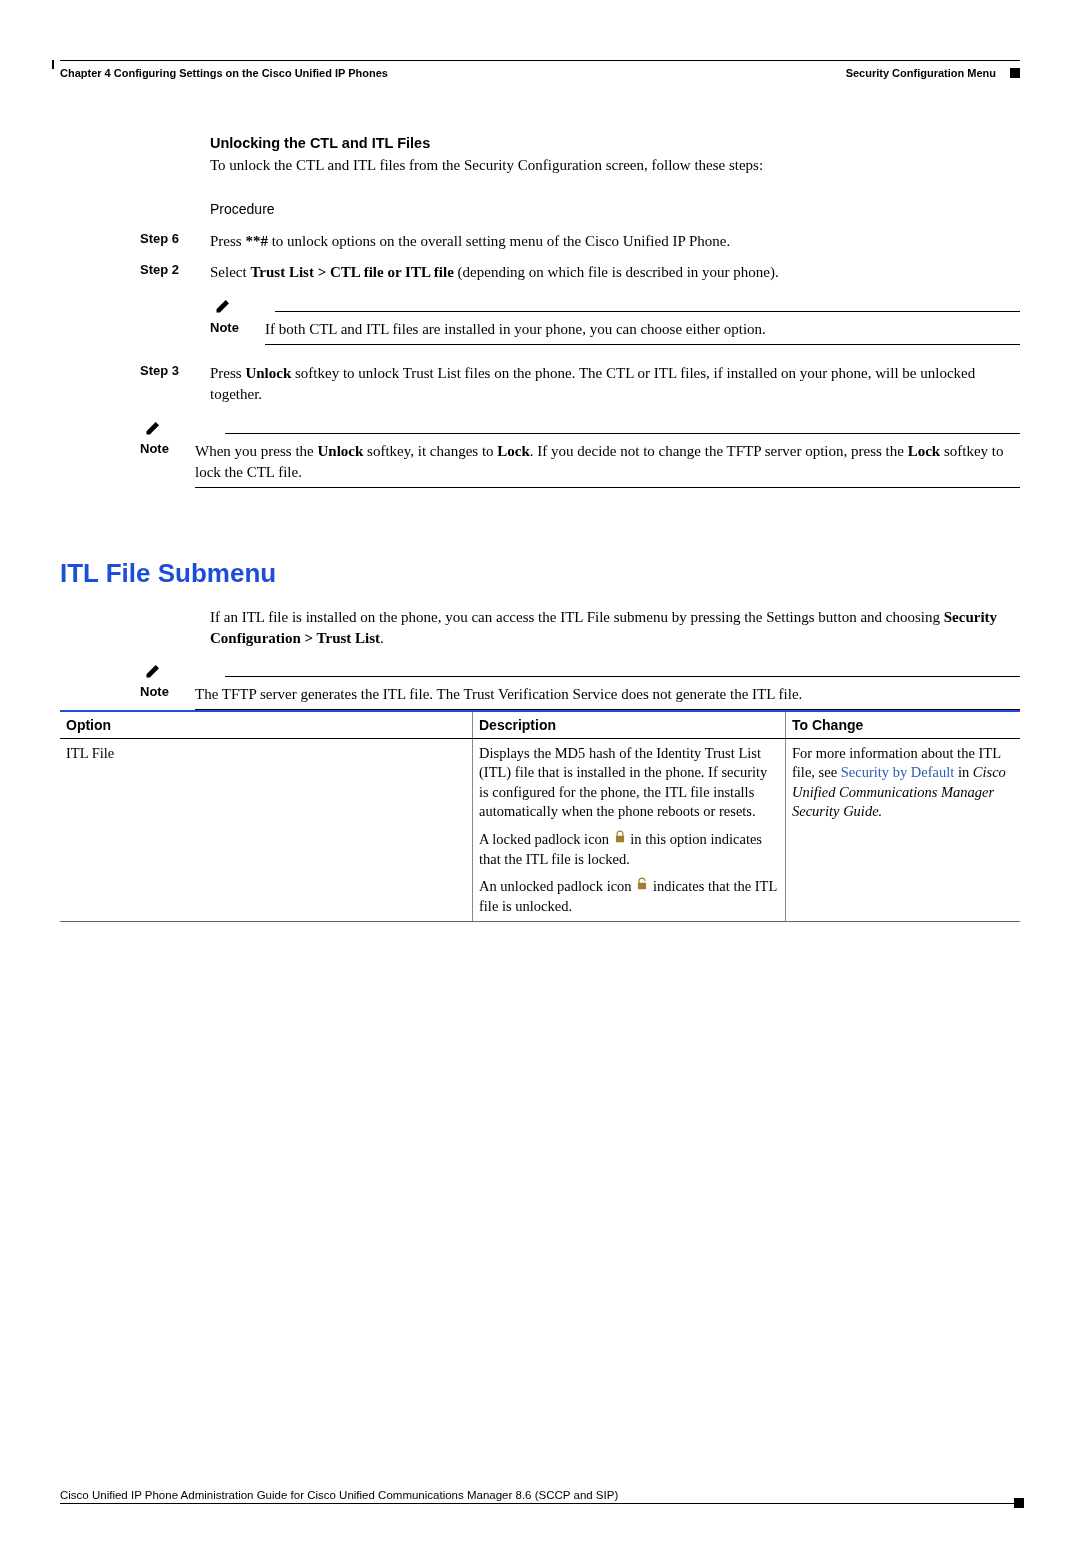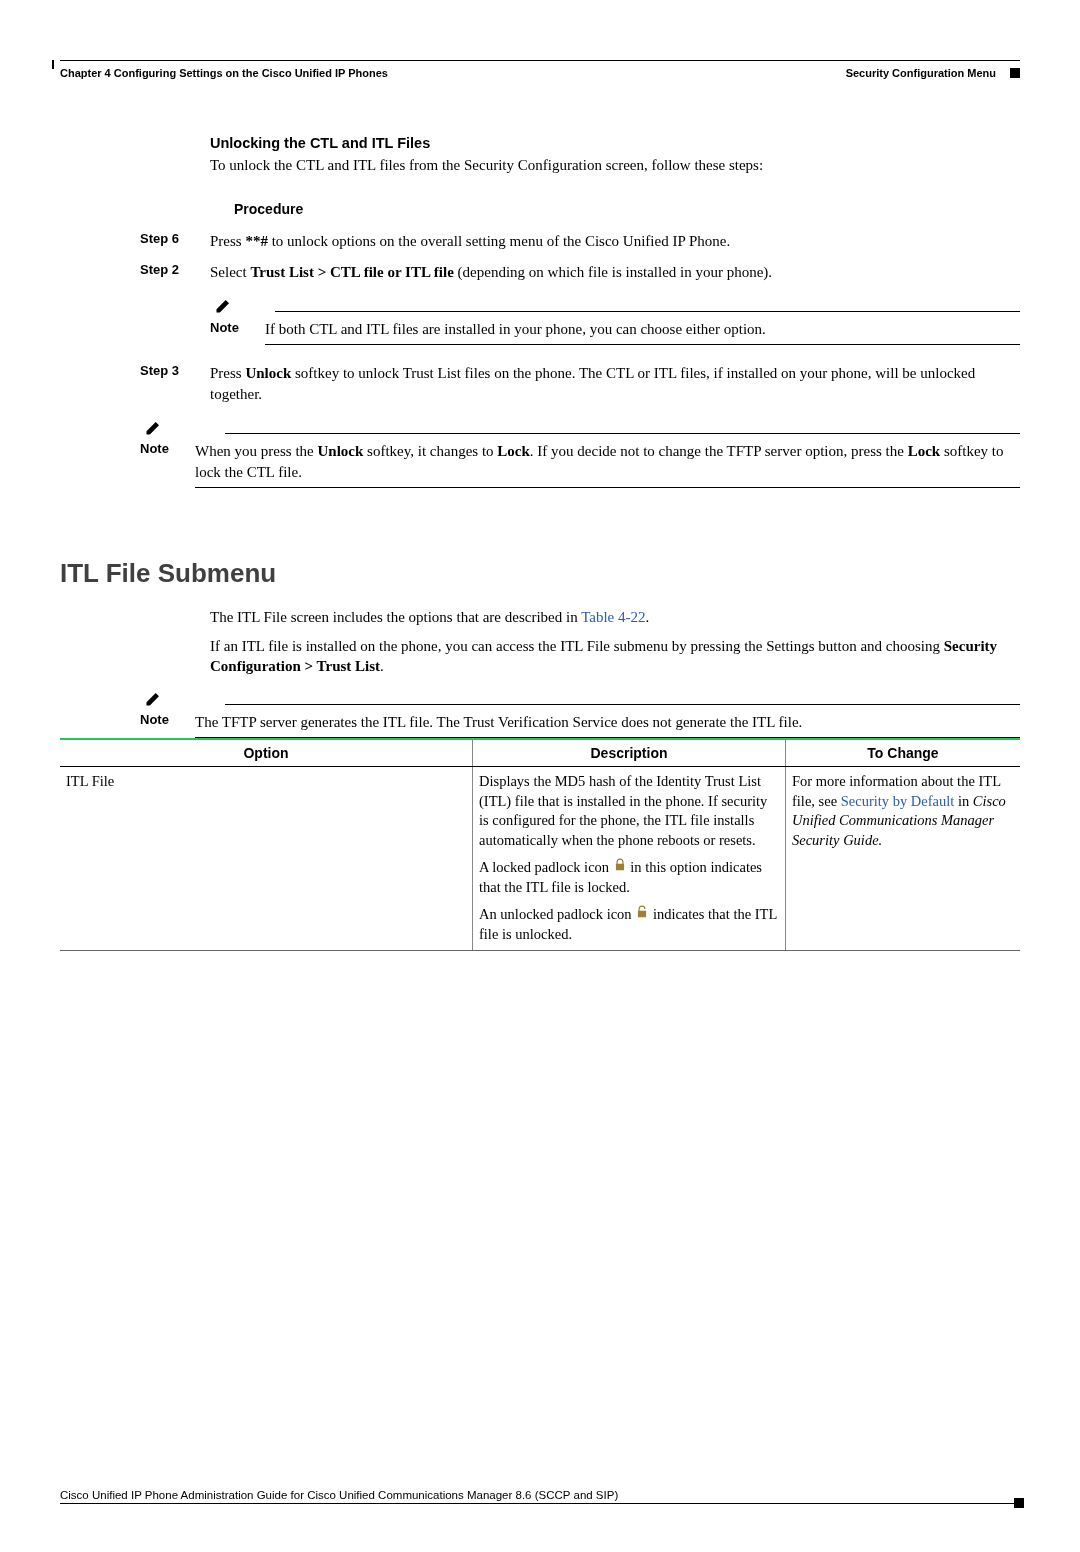--- a/index.html
+++ b/index.html
@@ -60,24 +60,23 @@
     margin-top: 50px;
     margin-bottom: 4px;
   }
   .para {
     font-size: 15px;
     line-height: 1.35;
   }
   .proc-label {
     font-family: Arial, Helvetica, sans-serif;
     font-size: 14px;
-    font-weight: bold;
+    font-weight: normal;
     margin-top: 26px;
     margin-bottom: 14px;
-    margin-left: 24px;
   }
   .step-row {
     display: flex;
     margin-left: -70px;
     margin-bottom: 10px;
   }
   .step-label {
     font-family: Arial, Helvetica, sans-serif;
     font-size: 13px;
     font-weight: bold;
@@ -134,21 +133,21 @@
     margin-top: 4px;
   }
   .note-block.outdented {
     margin-left: -70px;
   }
   .note-block.outdented .note-rule{ margin-left:55px; }
   .h1 {
     font-family: Arial, Helvetica, sans-serif;
     font-size: 26px;
     font-weight: bold;
-    color: #404040;
+    color: #1d4ed8;
     margin-top: 70px;
     margin-bottom: 18px;
   }
   .ref-link {
     color: #2a5db0;
     text-decoration: none;
   }
   .table-caption {
     font-family: Arial, Helvetica, sans-serif;
     font-size: 12.5px;
@@ -163,22 +162,22 @@
   }
   table.data {
     width: 100%;
     border-collapse: collapse;
     font-size: 14.5px;
   }
   table.data thead th {
     font-family: Arial, Helvetica, sans-serif;
     font-size: 14px;
     font-weight: bold;
-    text-align: center;
-    border-top: 2px solid #22c55e;
+    text-align: left;
+    border-top: 2px solid #1d4ed8;
     border-bottom: 1.5px solid #000;
     padding: 5px 6px;
   }
   table.data td {
     vertical-align: top;
     border-bottom: 1px solid #666;
     padding: 5px 6px;
     line-height: 1.35;
   }
   table.data .col-opt { width: 400px; border-right:1px solid #888; }
@@ -253,21 +252,21 @@
     <div class="step-row">
       <div class="step-label">Step 6</div>
       <div class="step-body">
         <span>Press </span><span class="bold">**#</span><span> to unlock options on the overall setting menu of the Cisco Unified IP Phone.</span>
       </div>
     </div>
 
     <div class="step-row">
       <div class="step-label">Step 2</div>
       <div class="step-body">
-        <span>Select </span><span class="bold">Trust List &gt; CTL file or ITL file</span><span> (depending on which file is installed in your phone).</span>
+        <span>Select </span><span class="bold">Trust List &gt; CTL file or ITL file</span><span> (depending on which file is described in your phone).</span>
 
         <div class="note-block indented">
           <div class="note-icon-row">
             <svg class="pencil" viewBox="0 0 24 24">
                 <path d="M3 17l11-11 4 4L7 21H3v-4zM15 5l4 4" fill="#000"></path>
               </svg>
             <div class="note-rule"></div>
           </div>
           <div class="note-body-row">
             <div class="note-label">Note</div>
@@ -299,23 +298,20 @@
         </div>
       </div>
       <div class="note-bottom-rule"></div>
     </div>
 
   </div>
 
   <div class="h1">ITL File Submenu</div>
 
   <div class="content">
-    <div class="para">
-      <span>The ITL File screen includes the options that are described in </span><a class="ref-link">Table 4-22</a><span>.</span>
-    </div>
     <div class="para" style="margin-top:8px;">
       <span>If an ITL file is installed on the phone, you can access the ITL File submenu by pressing the Settings button and choosing </span><span class="bold">Security Configuration &gt; Trust List</span><span>.</span>
     </div>
 
     <div class="note-block outdented">
       <div class="note-icon-row">
         <svg class="pencil" viewBox="0 0 24 24">
             <path d="M3 17l11-11 4 4L7 21H3v-4zM15 5l4 4" fill="#000"></path>
           </svg>
         <div class="note-rule"></div>

